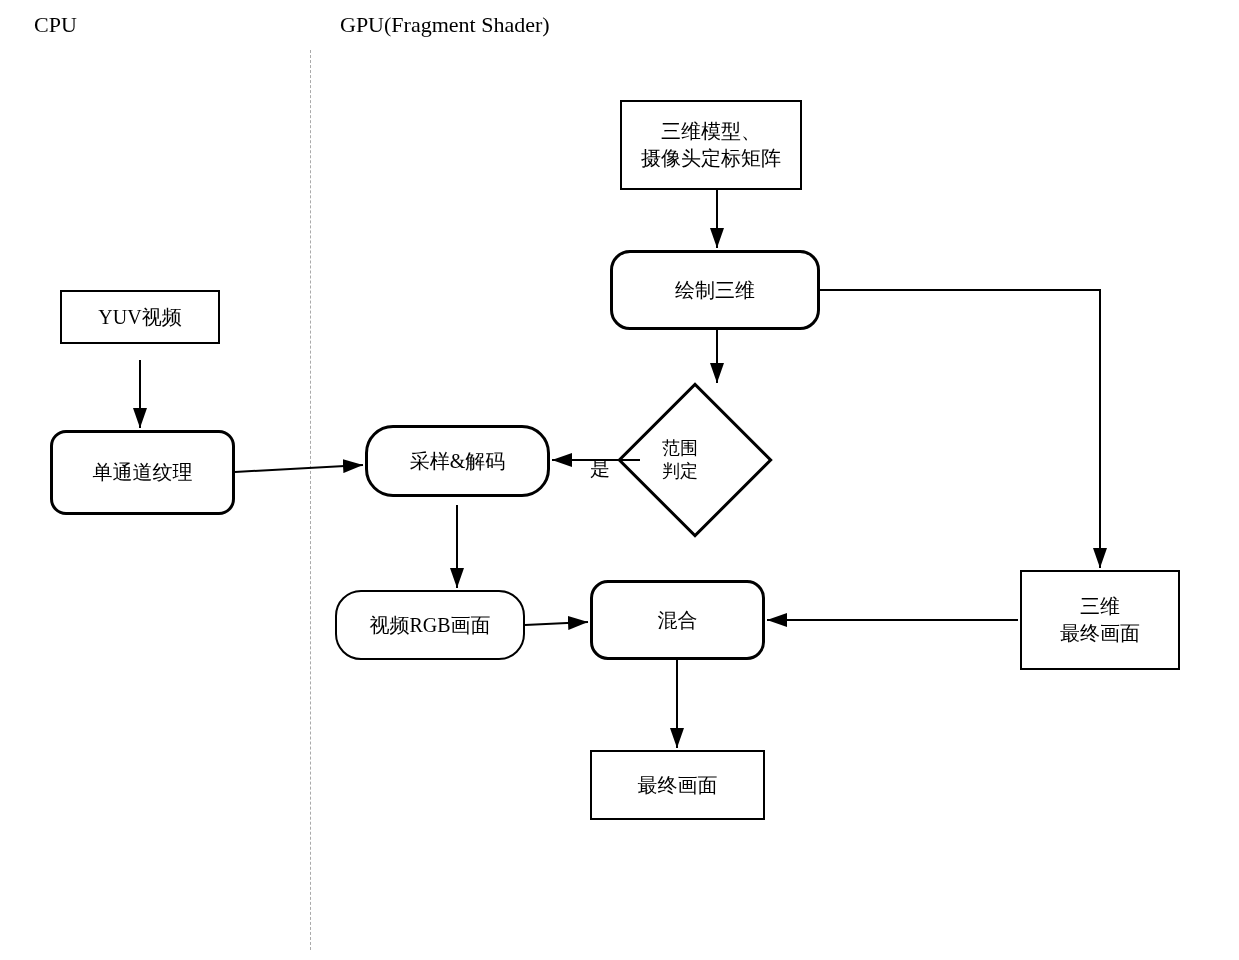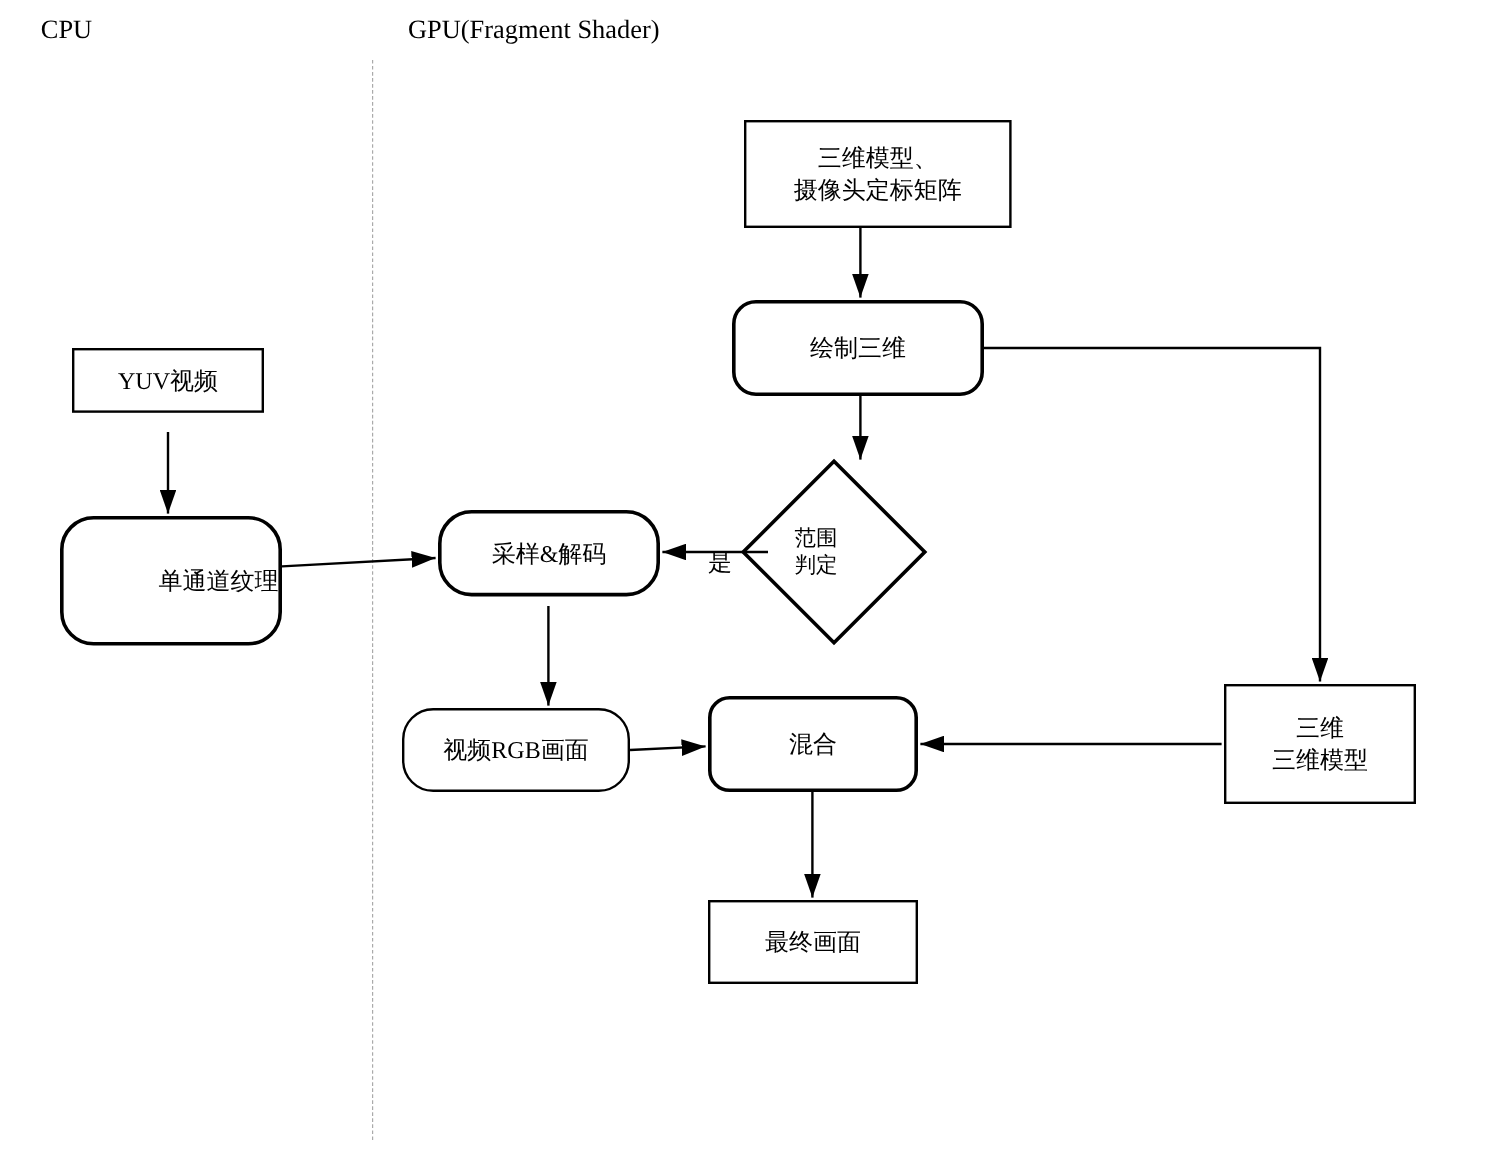--- a/index.html
+++ b/index.html
@@ -90,25 +90,25 @@
 
   <div class="label" style="left: 18px; top: 12px; margin-left: 16px;">CPU</div>
   <div class="label" style="left: 340px; top: 12px;">GPU(Fragment Shader)</div>
 
   <div class="section-divider" style="left: 310px;"></div>
 
   <div class="box box-sharp" style="left: 60px; top: 290px; width: 160px; height: 54px;">
     <span>YUV视频</span>
   </div>
 
-  <div class="box box-rounded" style="left: 50px; top: 430px; width: 185px; height: 108px; border-radius: 28px; justify-content: flex-end;">
+  <div class="box box-rounded" style="left: 50px; top: 430px; width: 185px; height: 85px; border-radius: 16px;">
     <span>单通道纹理</span>
   </div>
 
-  <div class="box box-sharp" style="left: 620px; top: 100px; width: 223px; height: 90px;">
+  <div class="box box-sharp" style="left: 620px; top: 100px; width: 182px; height: 90px;">
     <span style="white-space: pre-line;">三维模型、
 摄像头定标矩阵</span>
   </div>
 
   <div class="box box-rounded" style="left: 610px; top: 250px; width: 210px; height: 80px; border-radius: 20px;">
     <span>绘制三维</span>
   </div>
 
   <div class="diamond-wrapper" style="left: 640px; top: 385px; width: 150px; height: 150px;">
     <div class="diamond"></div>
@@ -131,21 +131,21 @@
   <div class="box box-rounded" style="left: 590px; top: 580px; width: 175px; height: 80px; border-radius: 18px;">
     <span>混合</span>
   </div>
 
   <div class="box box-sharp" style="left: 590px; top: 750px; width: 175px; height: 70px;">
     <span>最终画面</span>
   </div>
 
   <div class="box box-sharp" style="left: 1020px; top: 570px; width: 160px; height: 100px;">
     <span style="white-space: pre-line;">三维
-三维模型</span>
+最终画面</span>
   </div>
 
   <svg class="arrows-svg">
     <defs>
       <marker id="arrowhead" markerWidth="10" markerHeight="7" refX="10" refY="3.5" orient="auto">
         <polygon points="0 0, 10 3.5, 0 7" fill="#000"></polygon>
       </marker>
     </defs>
 
     <line x1="140" y1="360" x2="140" y2="428" stroke="#000" stroke-width="2" marker-end="url(#arrowhead)"></line>

